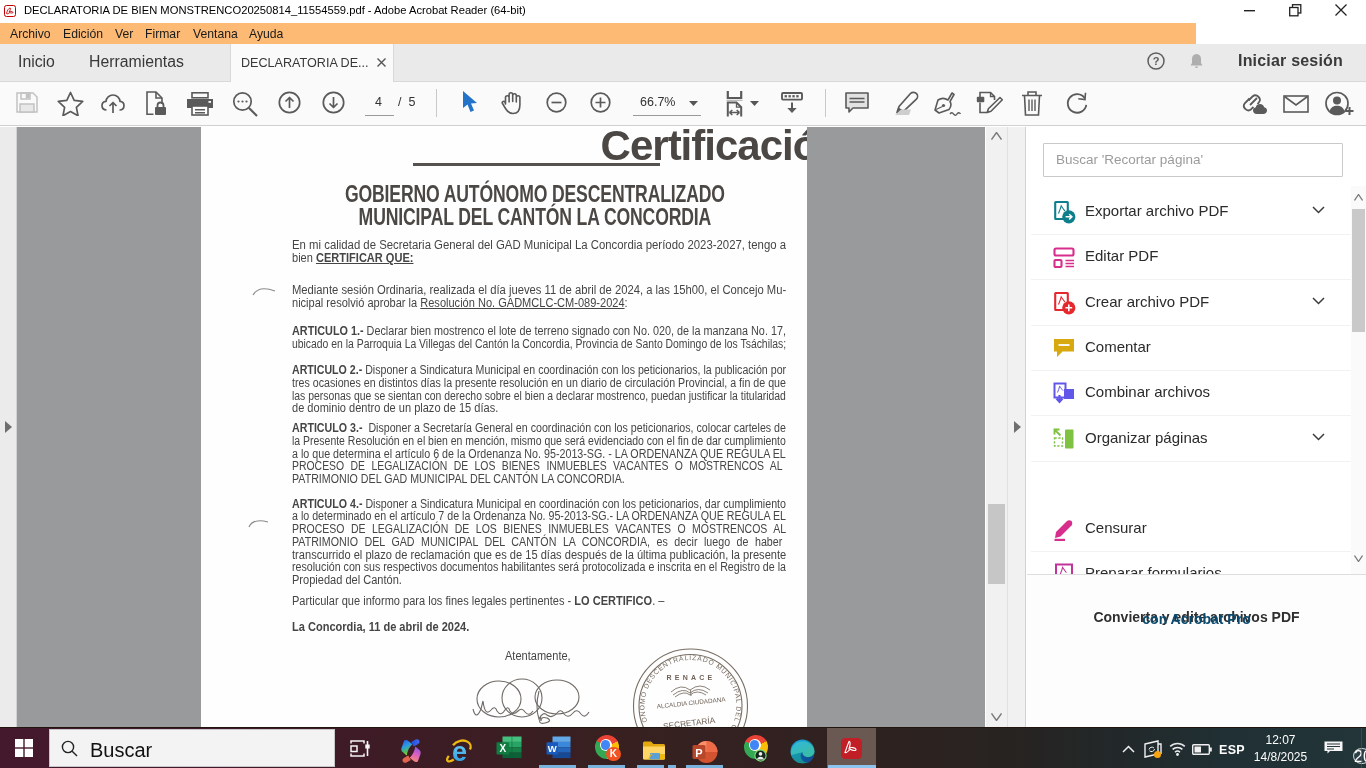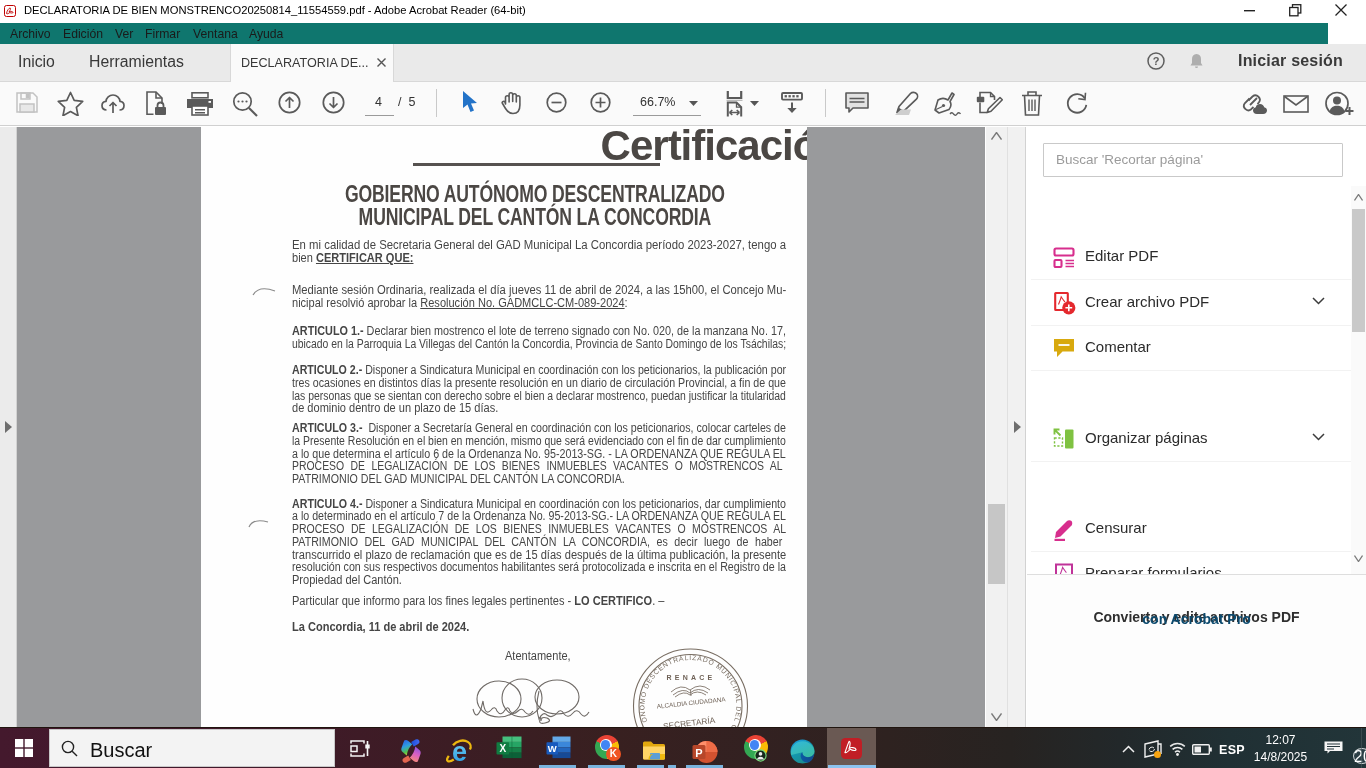--- a/index.html
+++ b/index.html
@@ -5,21 +5,21 @@
   * { margin:0; padding:0; box-sizing:border-box; }
   html,body { width:1366px; height:768px; overflow:hidden; }
   body { font-family:"Liberation Sans", sans-serif; position:relative; background:#fff; }
   .abs { position:absolute; }
 
   
   #titlebar { left:0; top:0; width:1366px; height:23px; background:#fff; }
   #titletext { left:24px; top:4px; font-size:11.2px; color:#000; letter-spacing:0px; }
 
   
-  #menubar { left:0; top:23px; width:1328px; height:21px; background:#0f766e; font-size:12.2px; color:#1a1a1a; }
+  #menubar { left:0; top:23px; width:1196px; height:21px; background:#fdba74; font-size:12.2px; color:#1a1a1a; }
   #menubar span { position:absolute; top:4px; }
 
   
   #tabbar { left:0; top:44px; width:1366px; height:38px; background:#eaeaea; border-bottom:1px solid #d8d8d8; }
   .tabtxt { top:9px; font-size:15.8px; color:#383838; }
   #activetab { left:230px; top:0; width:164px; height:38px; background:#fafafa; border-left:1px solid #d8d8d8; border-right:1px solid #d8d8d8; }
   #iniciar { left:1238px; top:8px; font-size:16px; color:#3a3a3a; font-weight:bold; letter-spacing:0.2px;}
 
   
   #toolbar { left:0; top:82px; width:1366px; height:44px; background:#fafafa; border-bottom:1px solid #d0d0d0; }
@@ -374,20 +374,32 @@
       <path d="M46 48 Q56 39 65 46 Q75 38 85 46 M48 51 Q58 43 65 49 Q73 42 83 49 M50 53 Q59 46 65 51 Q72 45 81 51 M65.5 46 L66 52"></path>
     </g>
   </svg>
 </div>
 
 <div class="abs" id="sidebar">
   <div class="abs" id="searchbox">
       <span>Buscar 'Recortar página'</span>
     </div>
   <div class="abs" id="toolslist" style="left:0;top:59px;width:340px;height:388px;overflow:hidden">
+    <div class="abs toolrow" style="top:4px">
+      <svg class="ticon" viewBox="0 0 24 24">
+          <rect x="3.2" y="2" width="12.6" height="17" rx="0.5" fill="none" stroke="#0d7e8c" stroke-width="2.1"></rect>
+          <path d="M6.5 13.5 C7.5 11 8.6 8.2 9.2 5.8 C10.8 8.2 11.8 9.8 13 11" fill="none" stroke="#0d7e8c" stroke-width="1.1"></path>
+          <circle cx="16.8" cy="16.8" r="6.6" fill="#0d7e8c"></circle>
+          <path d="M13.6 16.8 H19.6 M17.2 14.2 L19.9 16.8 L17.2 19.4" fill="none" stroke="#fff" stroke-width="1.5"></path>
+        </svg>
+      <span class="tlabel">Exportar archivo PDF</span>
+      <svg class="tchev" width="13" height="8" viewBox="0 0 13 8">
+          <path d="M1 1 L6.5 6.5 L12 1" fill="none" stroke="#3c3c3c" stroke-width="1.5"></path>
+        </svg>
+    </div>
     <div class="abs toolrow" style="top:49.3px">
       <svg class="ticon" viewBox="0 0 24 24" fill="none" stroke="#d72e8d" stroke-width="2.1">
           <rect x="2.5" y="3.5" width="19" height="7" rx="1.5"></rect>
           <rect x="2.5" y="15" width="7" height="7" rx="1"></rect>
           <path d="M13.5 15.5 H22 M13.5 18.5 H22 M13.5 21.5 H22" stroke-width="1.7"></path>
         </svg>
       <span class="tlabel">Editar PDF</span>
     </div>
     <div class="abs toolrow" style="top:94.6px">
       <svg class="ticon" viewBox="0 0 24 24">
@@ -400,20 +412,29 @@
       <svg class="tchev" width="13" height="8" viewBox="0 0 13 8">
           <path d="M1 1 L6.5 6.5 L12 1" fill="none" stroke="#3c3c3c" stroke-width="1.5"></path>
         </svg>
     </div>
     <div class="abs toolrow" style="top:139.9px">
       <svg class="ticon" viewBox="0 0 24 24">
           <path d="M2 3 H22 V15.5 H10.5 L5 21 V15.5 H2 Z" fill="#d8a90e"></path>
           <path d="M6.5 9 H17.5" stroke="#fff" stroke-width="1.8"></path>
         </svg>
       <span class="tlabel">Comentar</span>
+    </div>
+    <div class="abs toolrow" style="top:185.2px">
+      <svg class="ticon" viewBox="0 0 24 24">
+          <rect x="2.5" y="2.5" width="11" height="14" fill="none" stroke="#6057e8" stroke-width="2"></rect>
+          <path d="M5.5 11.5 C6.3 9.5 7.2 7.2 7.7 5.2 C9 7.2 9.9 8.5 11 9.6" fill="none" stroke="#6057e8" stroke-width="1"></path>
+          <rect x="12" y="8" width="10" height="10" fill="#6057e8"></rect>
+          <path d="M7.5 14 V20.5 M4.5 17.5 L7.5 20.8 L10.5 17.5" fill="none" stroke="#6057e8" stroke-width="2.2"></path>
+        </svg>
+      <span class="tlabel">Combinar archivos</span>
     </div>
     <div class="abs toolrow" style="top:230.5px">
       <svg class="ticon" viewBox="0 0 24 24">
           <rect x="13" y="2.5" width="8.5" height="19" rx="1" fill="#7fc241"></rect>
           <rect x="2.5" y="11" width="8" height="8" fill="none" stroke="#7fc241" stroke-width="1.4" stroke-dasharray="2.2 1.6"></rect>
           <path d="M2.5 7.5 V2.5 H7.5 M2.8 2.8 L8.5 8.5" fill="none" stroke="#7fc241" stroke-width="1.9"></path>
         </svg>
       <span class="tlabel">Organizar páginas</span>
       <svg class="tchev" width="13" height="8" viewBox="0 0 13 8">
           <path d="M1 1 L6.5 6.5 L12 1" fill="none" stroke="#3c3c3c" stroke-width="1.5"></path>

